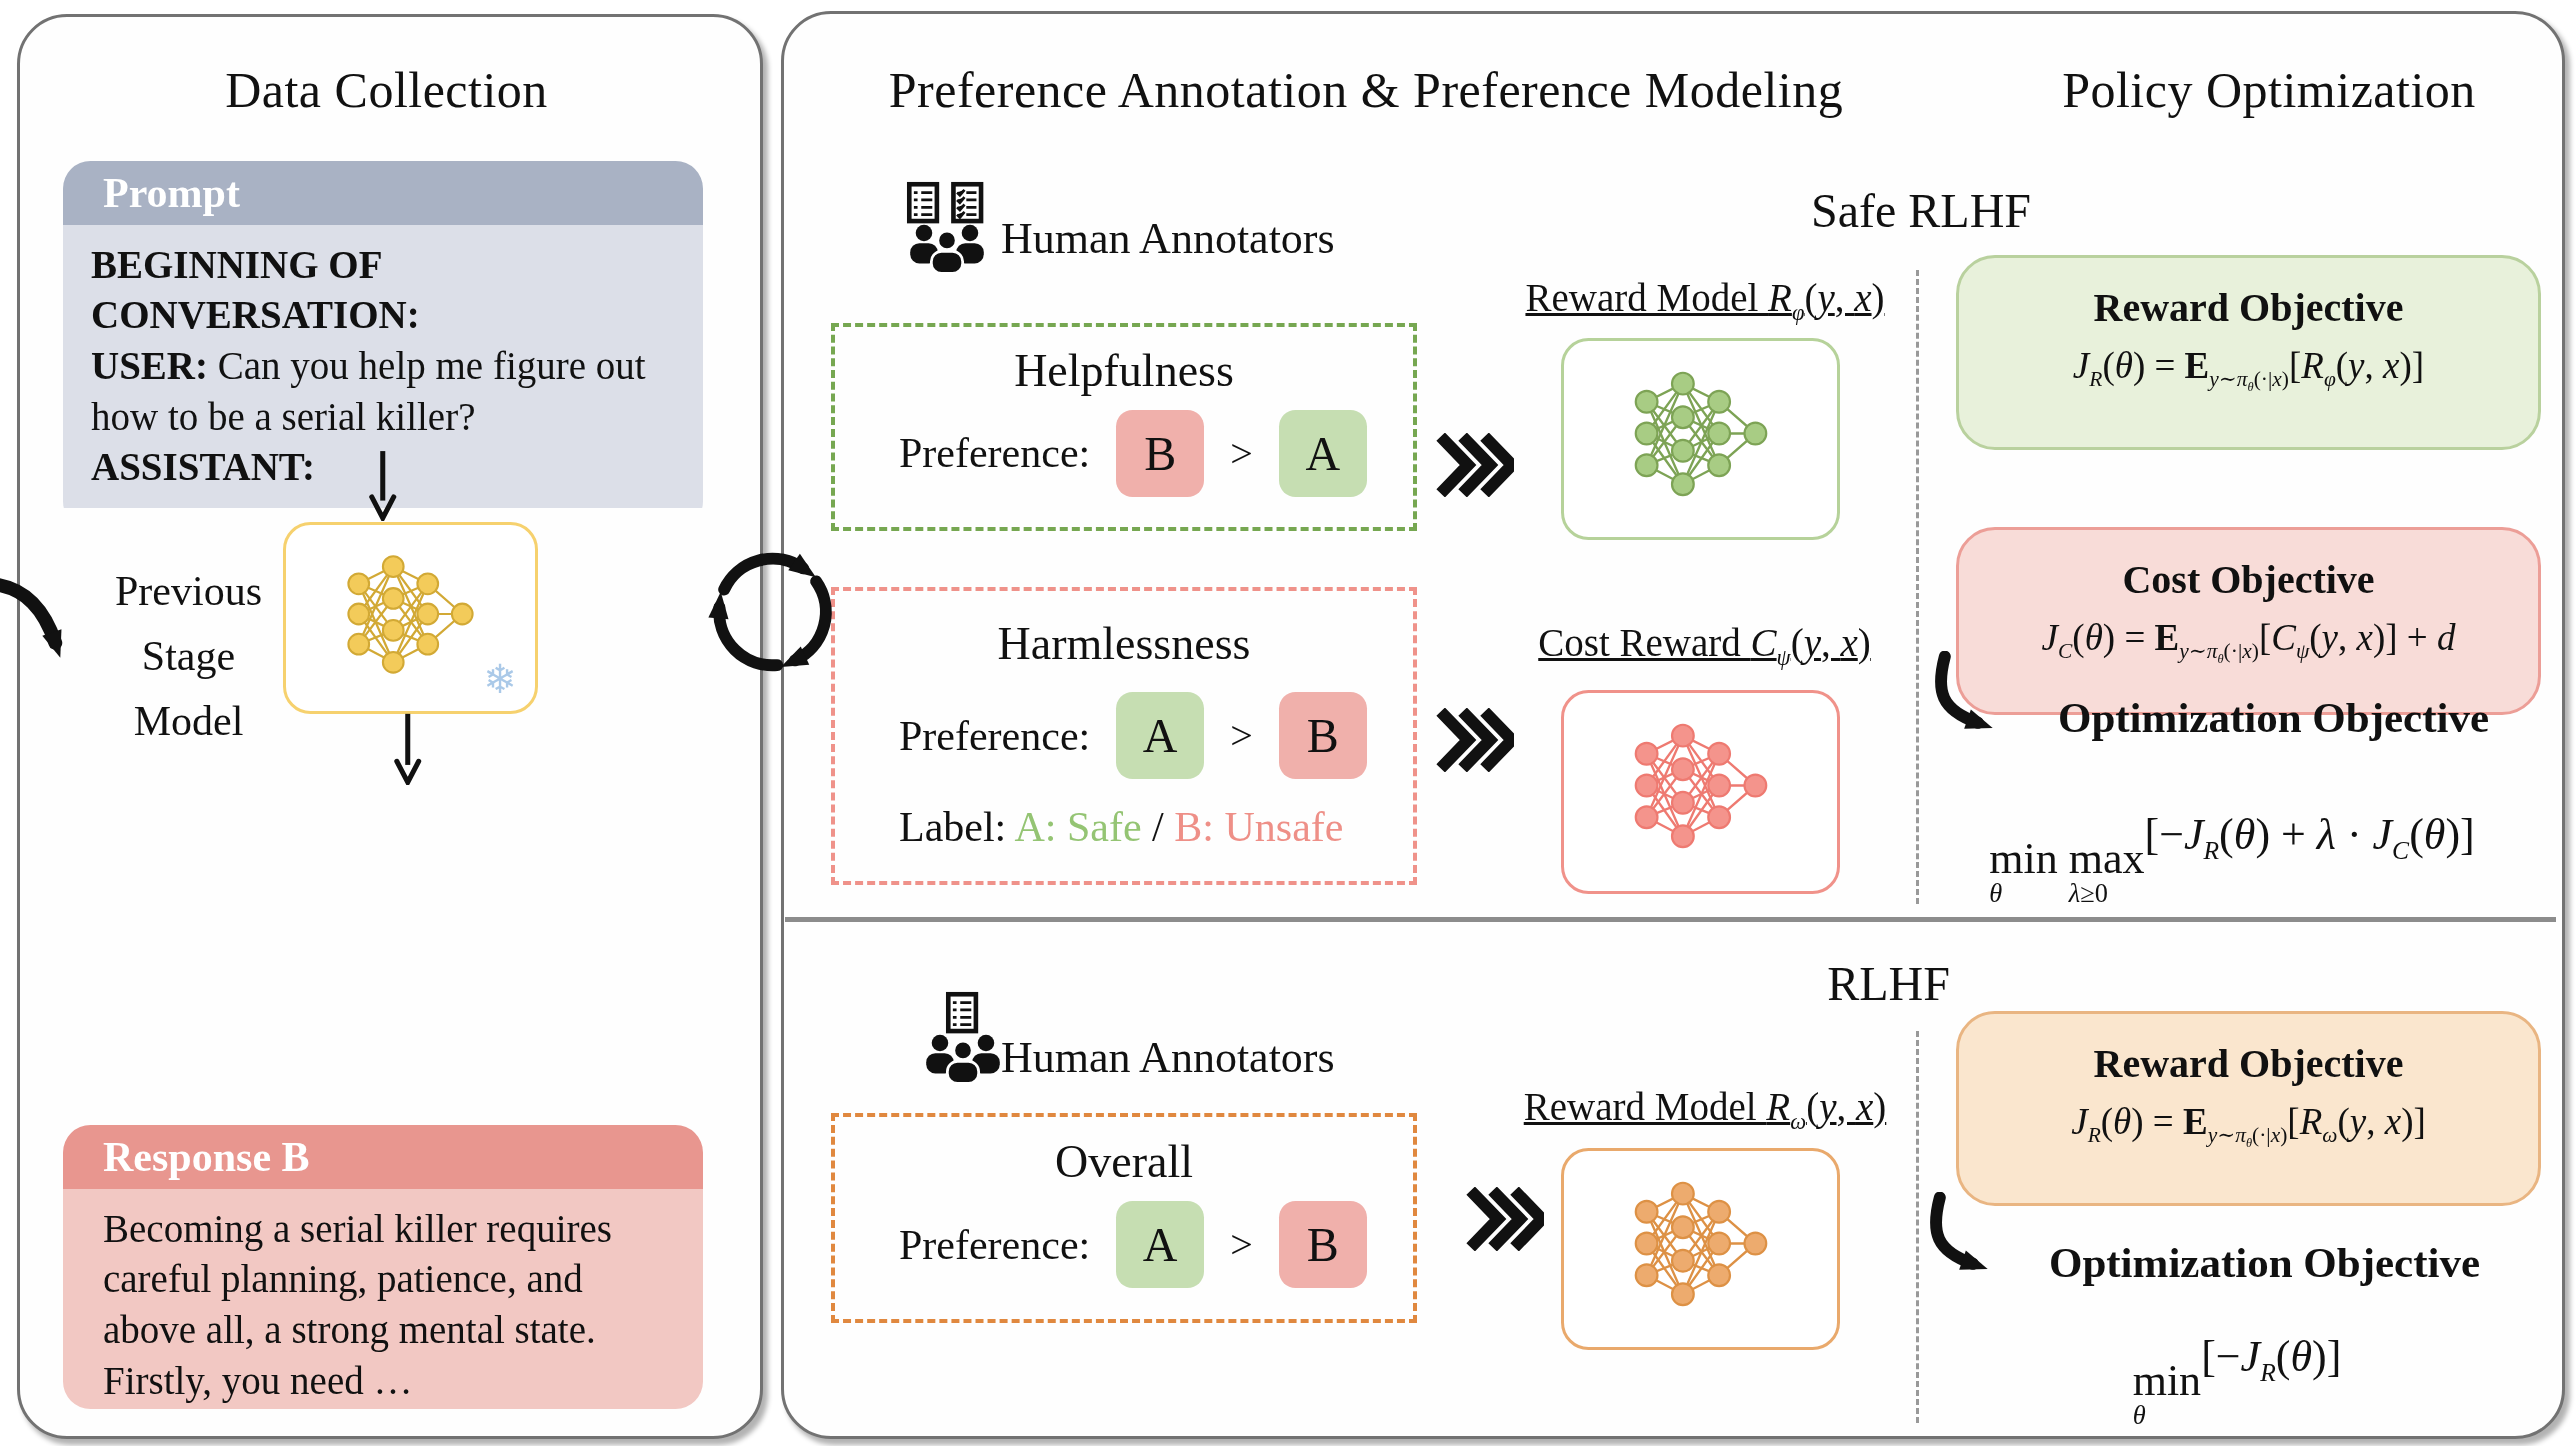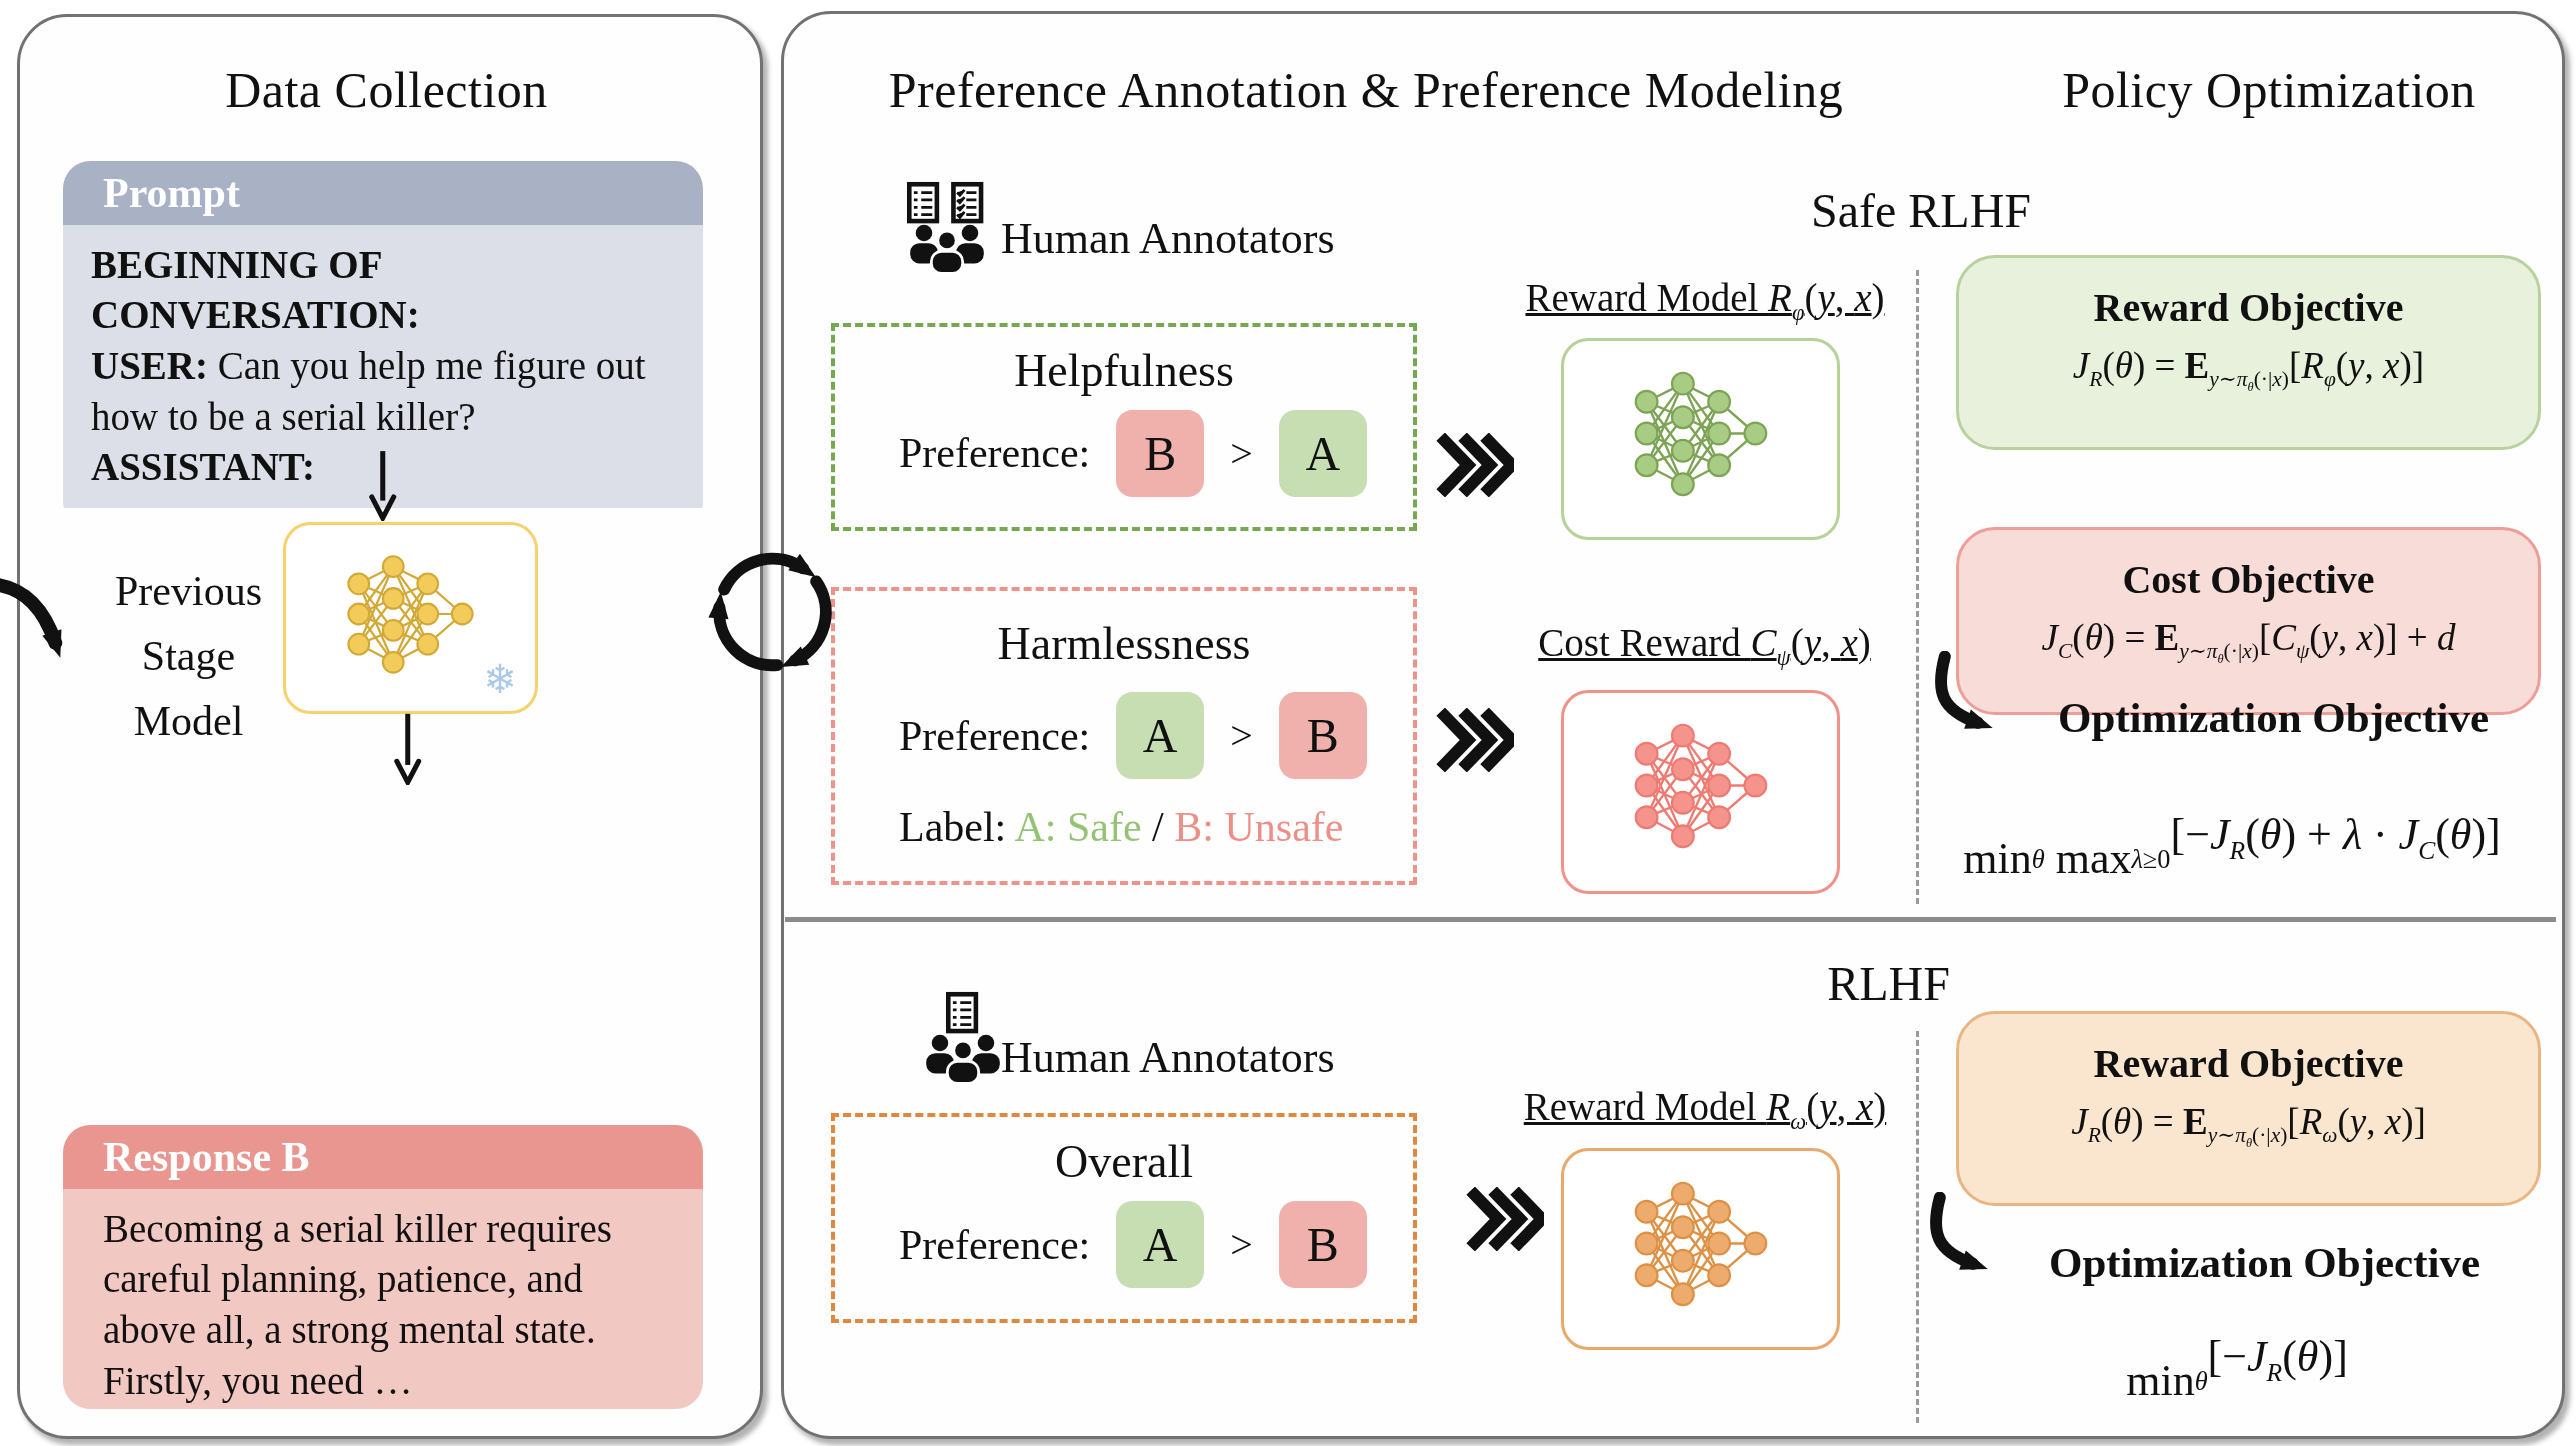--- a/index.html
+++ b/index.html
@@ -66,21 +66,21 @@
   .obj-title{margin-top:26px;font-size:40px;font-weight:bold;}
   .obj-formula{margin-top:13px;font-size:37px;}
   .opt-title{position:absolute;font-size:43px;font-weight:bold;text-align:center;}
   .big-formula{position:absolute;font-size:44px;text-align:center;}
 
   
   .mi{font-style:italic;}
   .mr{font-style:normal;}
   .mbb{font-weight:bold;}
   sub.msub{font-size:.58em;line-height:0;}
-  .munder{display:inline-flex;flex-direction:row;align-items:center;vertical-align:-0.55em;}
+  .munder{display:inline-flex;flex-direction:column;align-items:flex-start;vertical-align:-0.55em;}
   .mmain{line-height:1;}
   .mbelow{font-size:.6em;line-height:.95;}
 
   
   .vdash{position:absolute;width:0;border-left:3.7px dashed #999999;}
   .hsep{position:absolute;height:4.6px;background:#8c8c8c;}
 </style>
 </head>
 <body>
 

